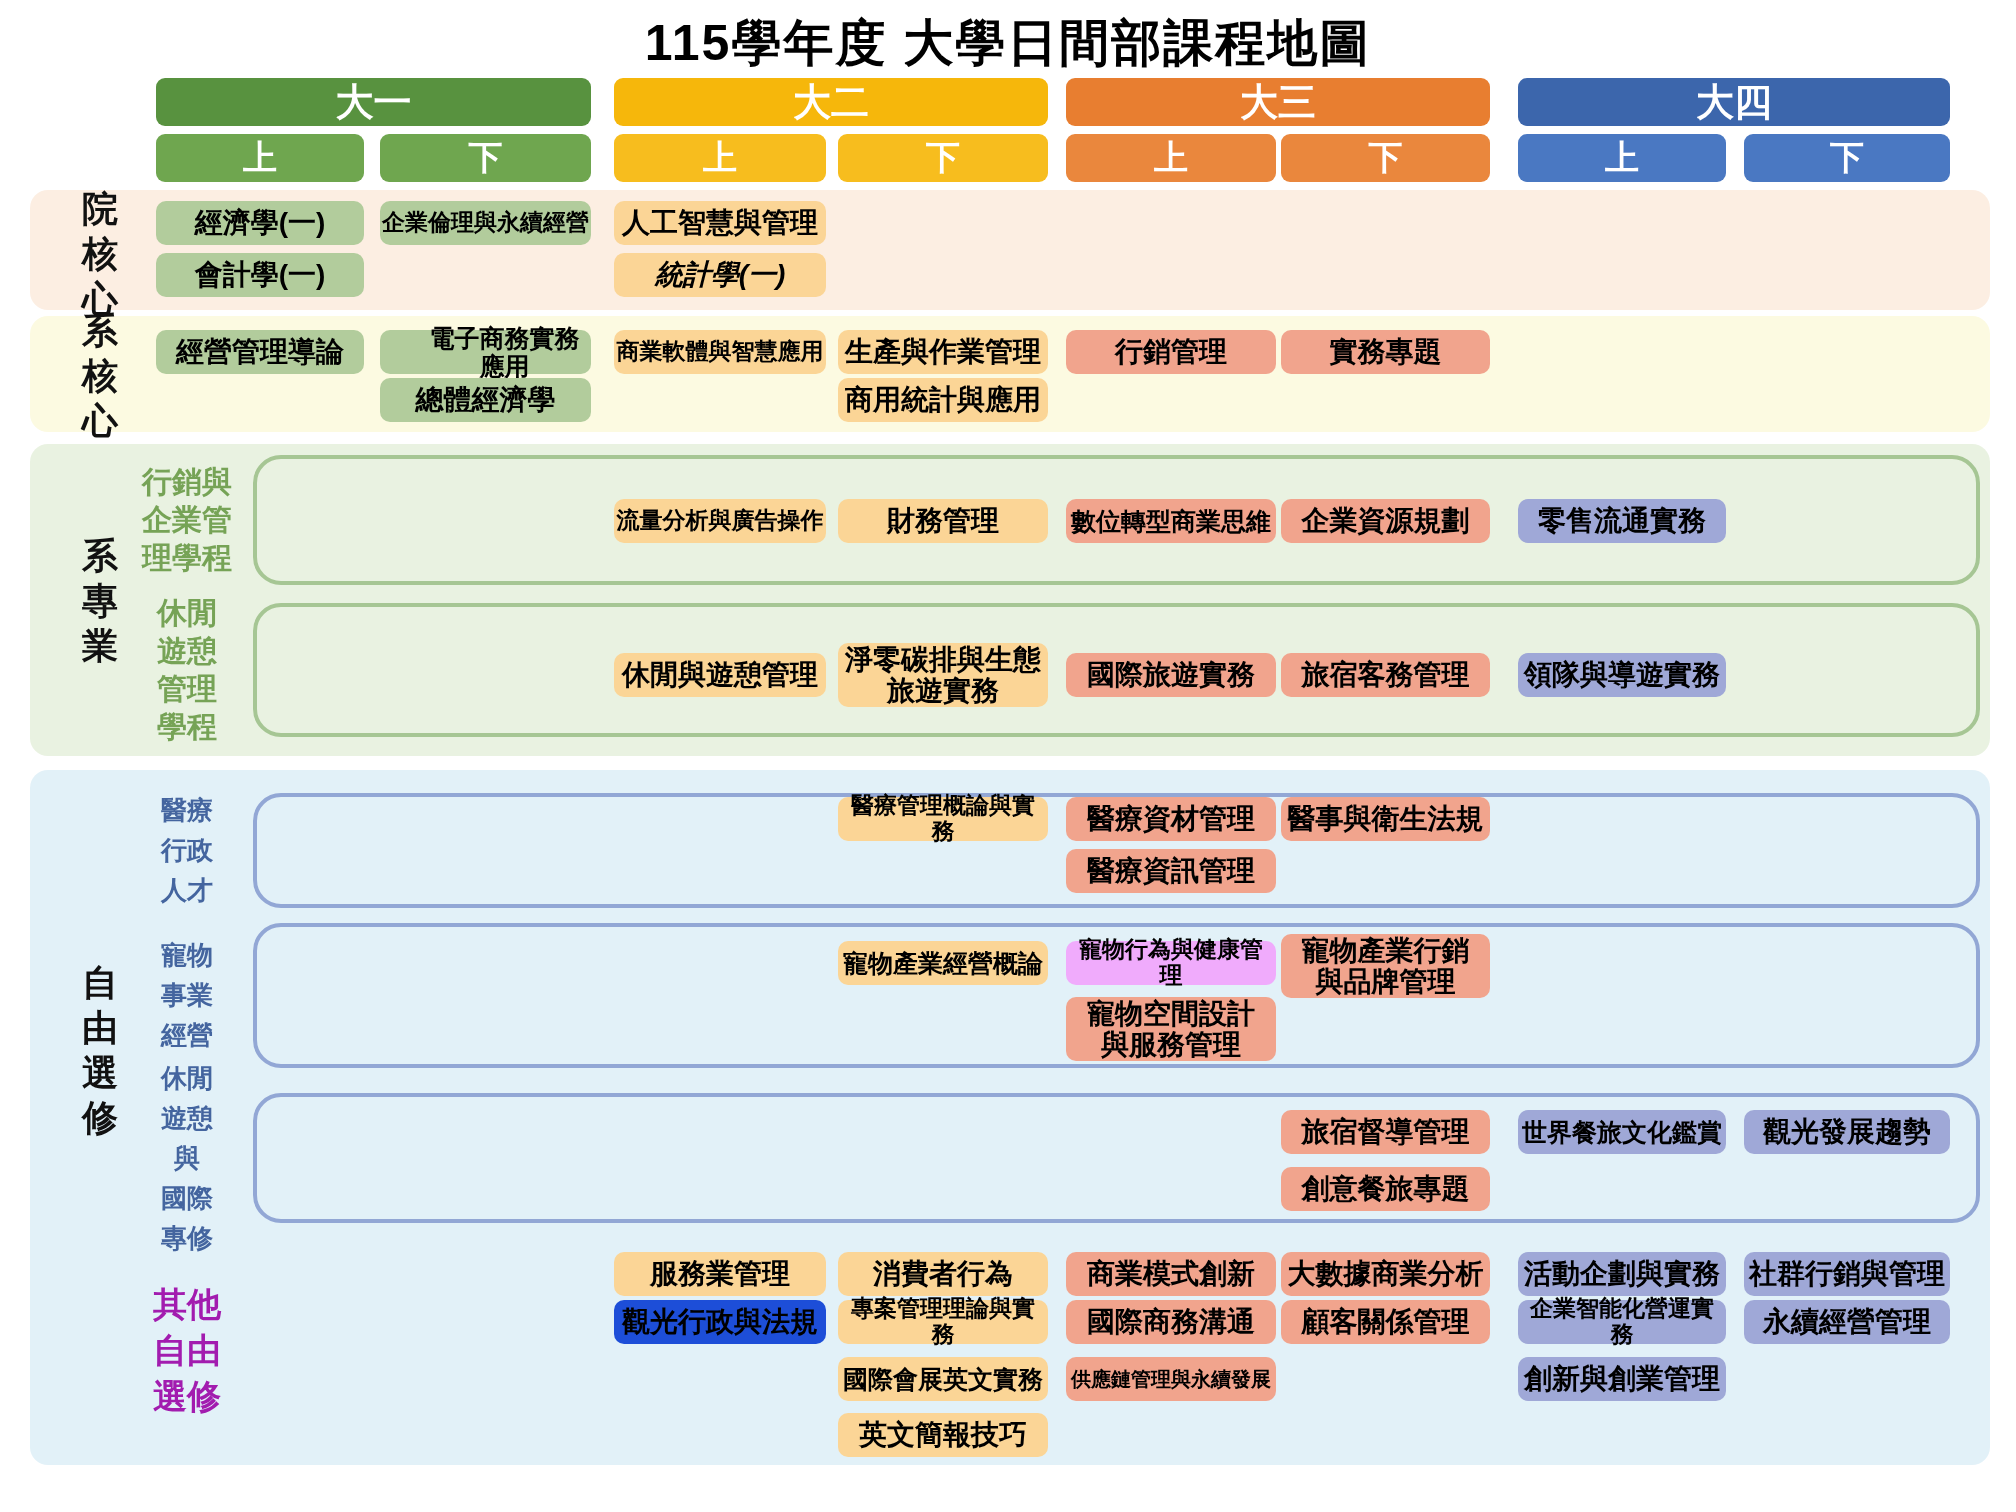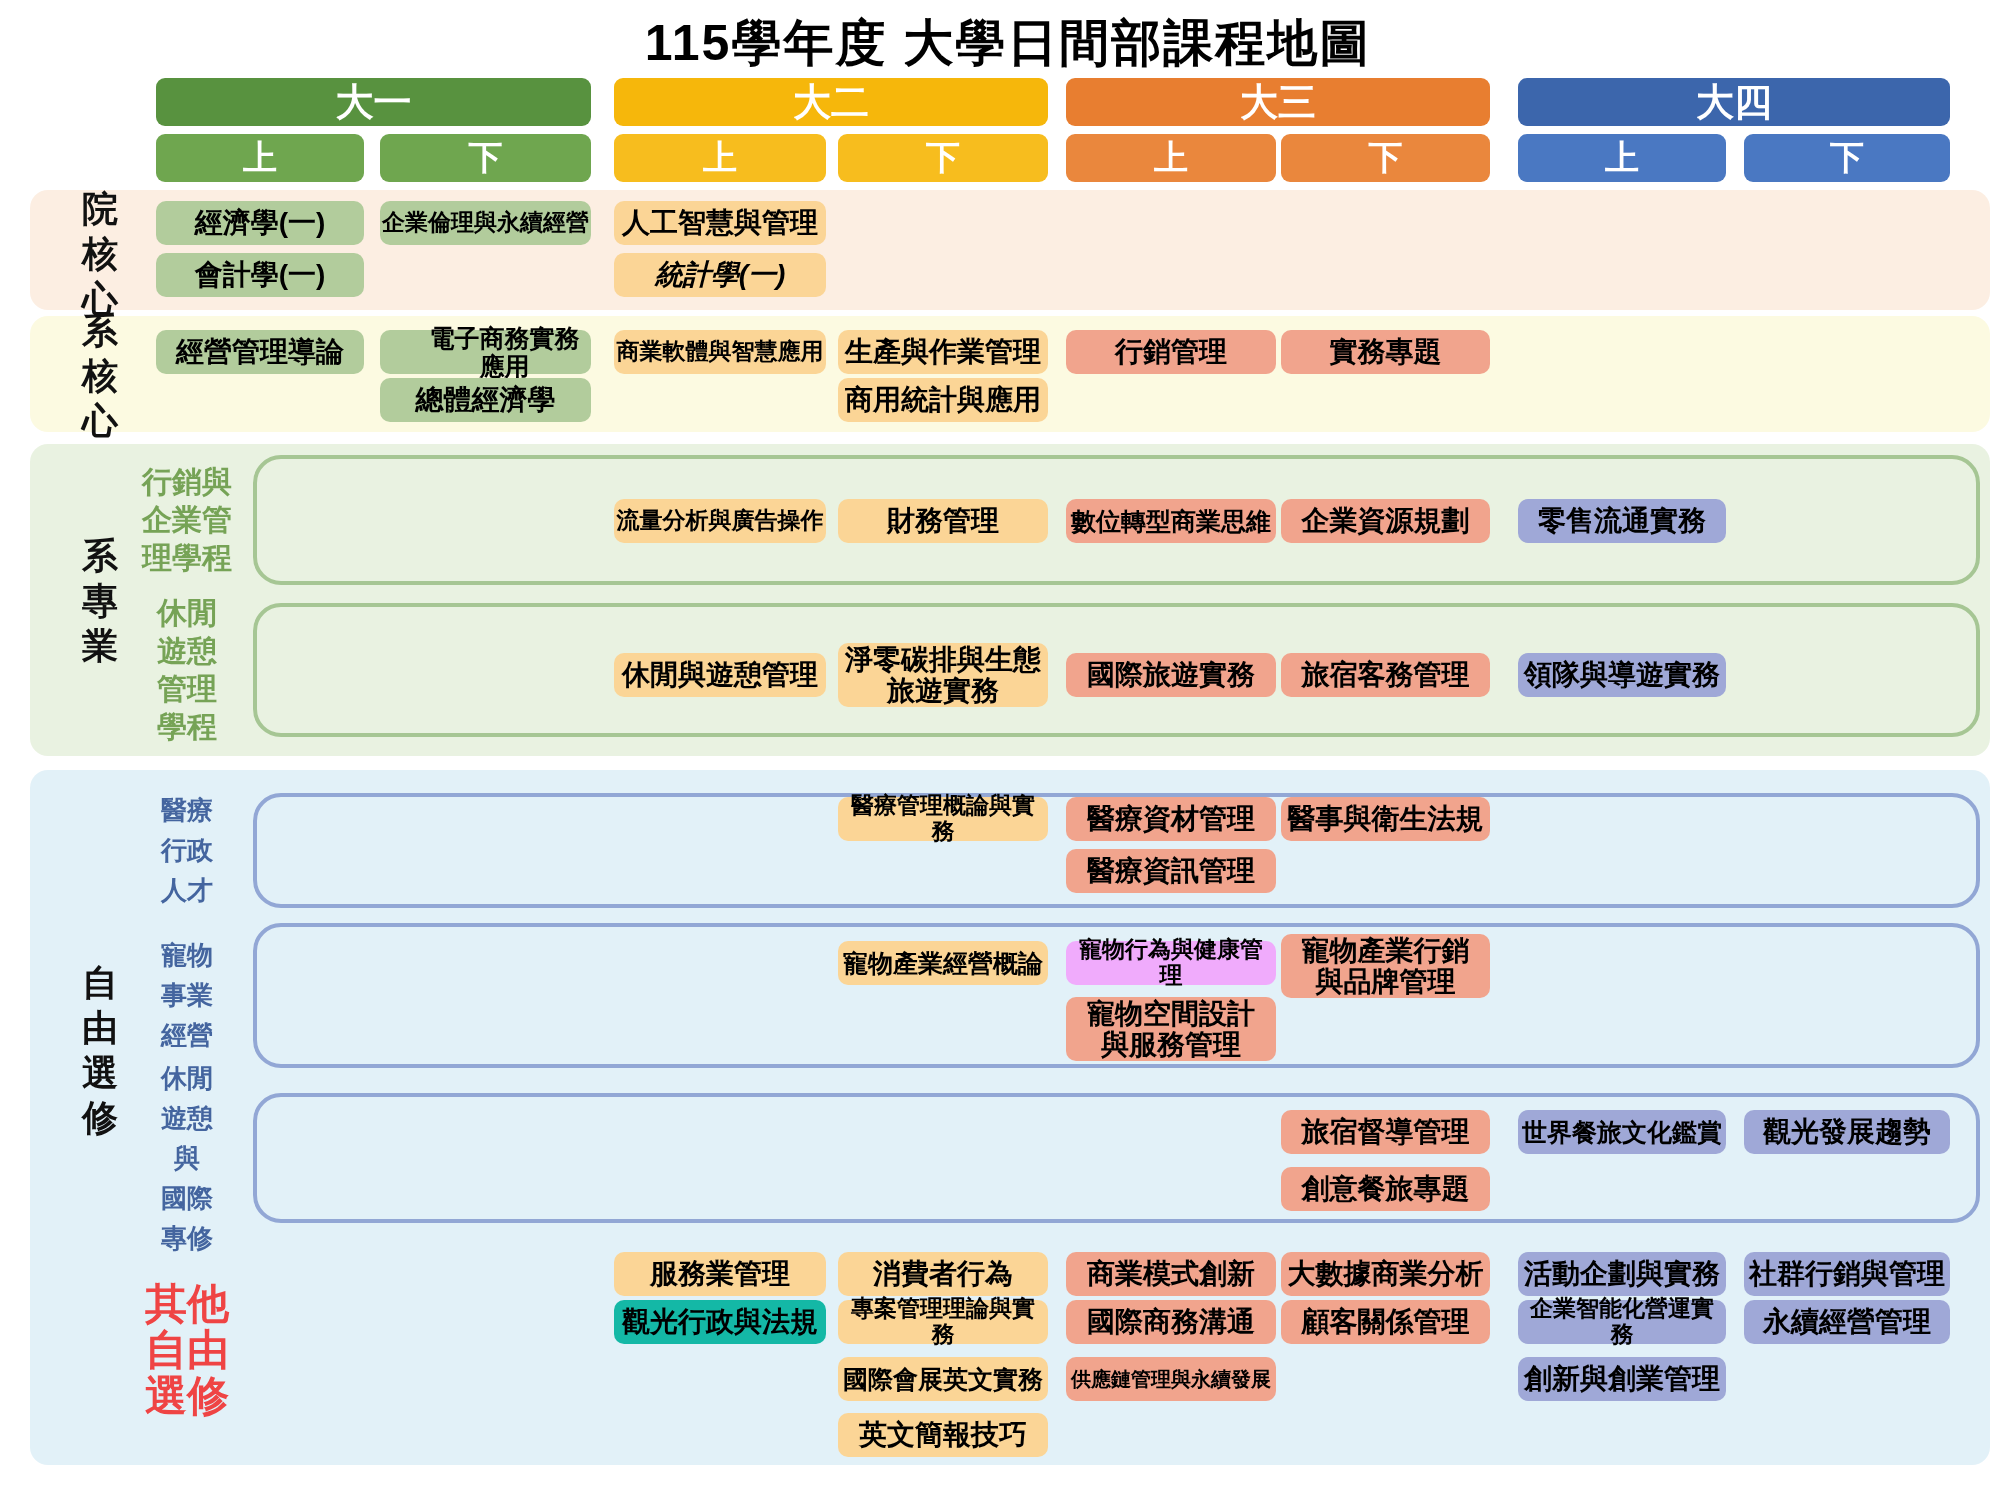--- a/index.html
+++ b/index.html
@@ -14,21 +14,21 @@
   .band{position:absolute;left:30px;width:1960px;border-radius:18px;}
   .bandlabel{position:absolute;left:78px;width:44px;font-size:36px;font-weight:bold;color:#111;
              text-align:center;line-height:45px;white-space:pre-line;}
   .groupbox{position:absolute;left:253px;width:1727px;border-radius:28px;border:4px solid;
             box-sizing:border-box;background:transparent;}
   .green-border{border-color:#A6C694;}
   .blue-border{border-color:#92A7D5;}
   .sublabel{position:absolute;left:128px;width:118px;font-weight:bold;text-align:center;white-space:pre-line;}
   .green-label{color:#76A356;font-size:30px;line-height:38px;}
   .blue-label{color:#44659F;font-size:26px;line-height:40px;}
-  .black-label{color:#ef4444;font-size:42px;line-height:46px;}
+  .black-label{color:#a21caf;font-size:34px;line-height:46px;}
   .course{position:absolute;height:44px;display:flex;align-items:center;justify-content:center;
           border-radius:10px;font-weight:bold;color:#000;text-align:center;white-space:pre-line;
           line-height:1.12;padding:0 2px;box-sizing:border-box;}
   .tall{height:64px;}
   .lg{font-size:28px;}
   .md{font-size:25px;}
   .sm{font-size:23px;}
   .xs{font-size:20px;}
 </style>
 </head>
@@ -136,21 +136,21 @@
     <div class="course lg" style="left: 1281px; width: 209px; top: 1110px; background: rgb(241, 164, 141);">旅宿督導管理</div>
     <div class="course md" style="left: 1518px; width: 208px; top: 1110px; background: rgb(159, 168, 215);">世界餐旅文化鑑賞</div>
     <div class="course lg" style="left: 1744px; width: 206px; top: 1110px; background: rgb(159, 168, 215);">觀光發展趨勢</div>
     <div class="course lg" style="left: 1281px; width: 209px; top: 1167px; background: rgb(241, 164, 141);">創意餐旅專題</div>
     <div class="course lg" style="left: 614px; width: 212px; top: 1252px; background: rgb(251, 213, 150);">服務業管理</div>
     <div class="course lg" style="left: 838px; width: 210px; top: 1252px; background: rgb(251, 213, 150);">消費者行為</div>
     <div class="course lg" style="left: 1066px; width: 210px; top: 1252px; background: rgb(241, 164, 141);">商業模式創新</div>
     <div class="course lg" style="left: 1281px; width: 209px; top: 1252px; background: rgb(241, 164, 141);">大數據商業分析</div>
     <div class="course lg" style="left: 1518px; width: 208px; top: 1252px; background: rgb(159, 168, 215);">活動企劃與實務</div>
     <div class="course lg" style="left: 1744px; width: 206px; top: 1252px; background: rgb(159, 168, 215);">社群行銷與管理</div>
-    <div class="course lg" style="left: 614px; width: 212px; top: 1300px; background: #14b8a6; text-align: center;">觀光行政與法規</div>
+    <div class="course lg" style="left: 614px; width: 212px; top: 1300px; background: #1d4ed8; text-align: center;">觀光行政與法規</div>
     <div class="course sm" style="left: 838px; width: 210px; top: 1300px; background: rgb(251, 213, 150);">專案管理理論與實務</div>
     <div class="course lg" style="left: 1066px; width: 210px; top: 1300px; background: rgb(241, 164, 141);">國際商務溝通</div>
     <div class="course lg" style="left: 1281px; width: 209px; top: 1300px; background: rgb(241, 164, 141);">顧客關係管理</div>
     <div class="course sm" style="left: 1518px; width: 208px; top: 1300px; background: rgb(159, 168, 215);">企業智能化營運實務</div>
     <div class="course lg" style="left: 1744px; width: 206px; top: 1300px; background: rgb(159, 168, 215);">永續經營管理</div>
     <div class="course md" style="left: 838px; width: 210px; top: 1357px; background: rgb(251, 213, 150);">國際會展英文實務</div>
     <div class="course xs" style="left: 1066px; width: 210px; top: 1357px; background: rgb(241, 164, 141);">供應鏈管理與永續發展</div>
     <div class="course lg" style="left: 1518px; width: 208px; top: 1357px; background: rgb(159, 168, 215);">創新與創業管理</div>
     <div class="course lg" style="left: 838px; width: 210px; top: 1413px; background: rgb(251, 213, 150);">英文簡報技巧</div>
   </div>

